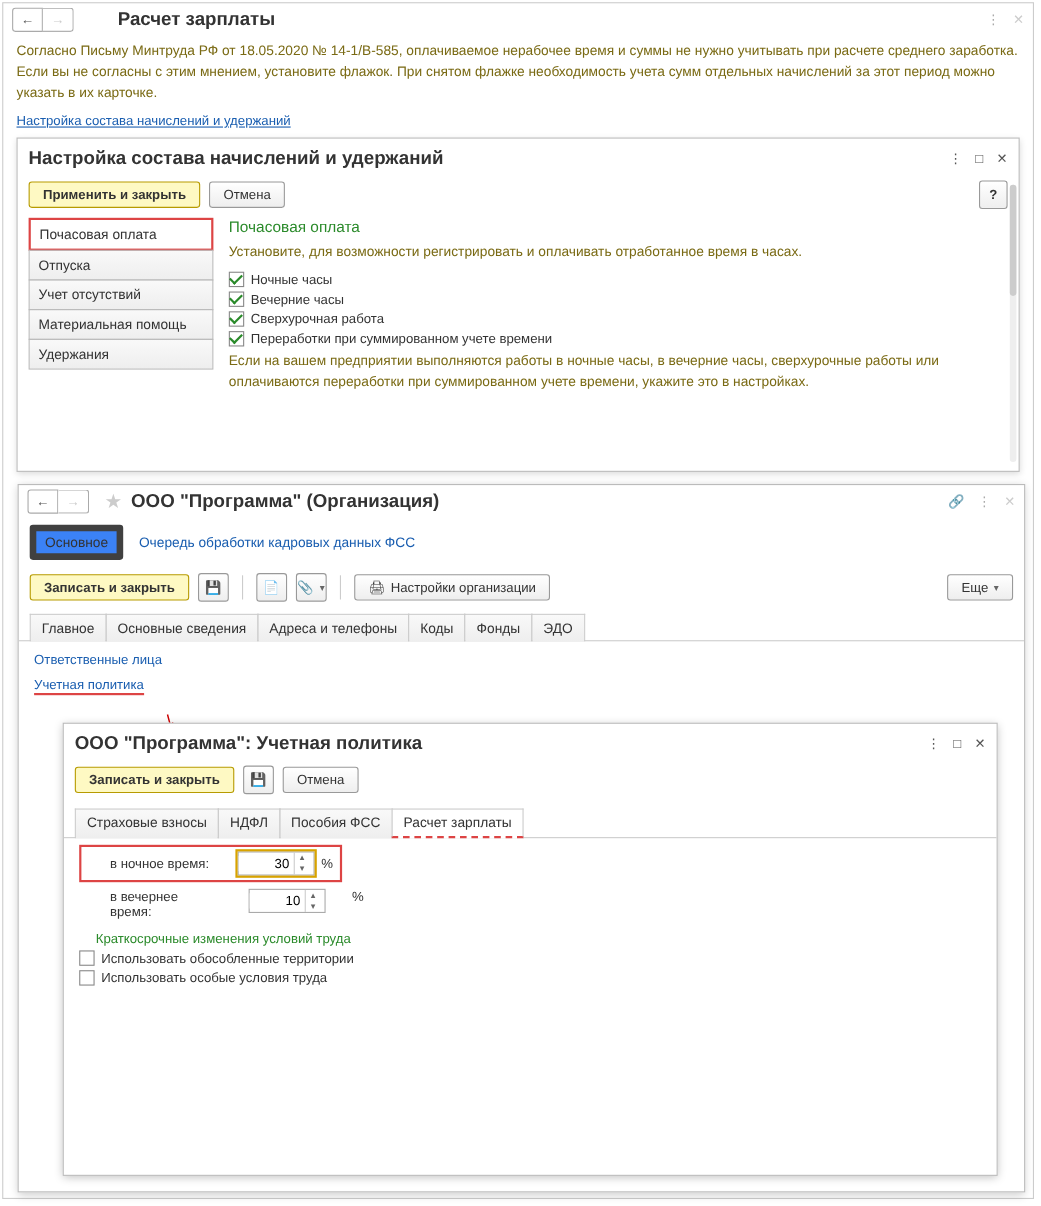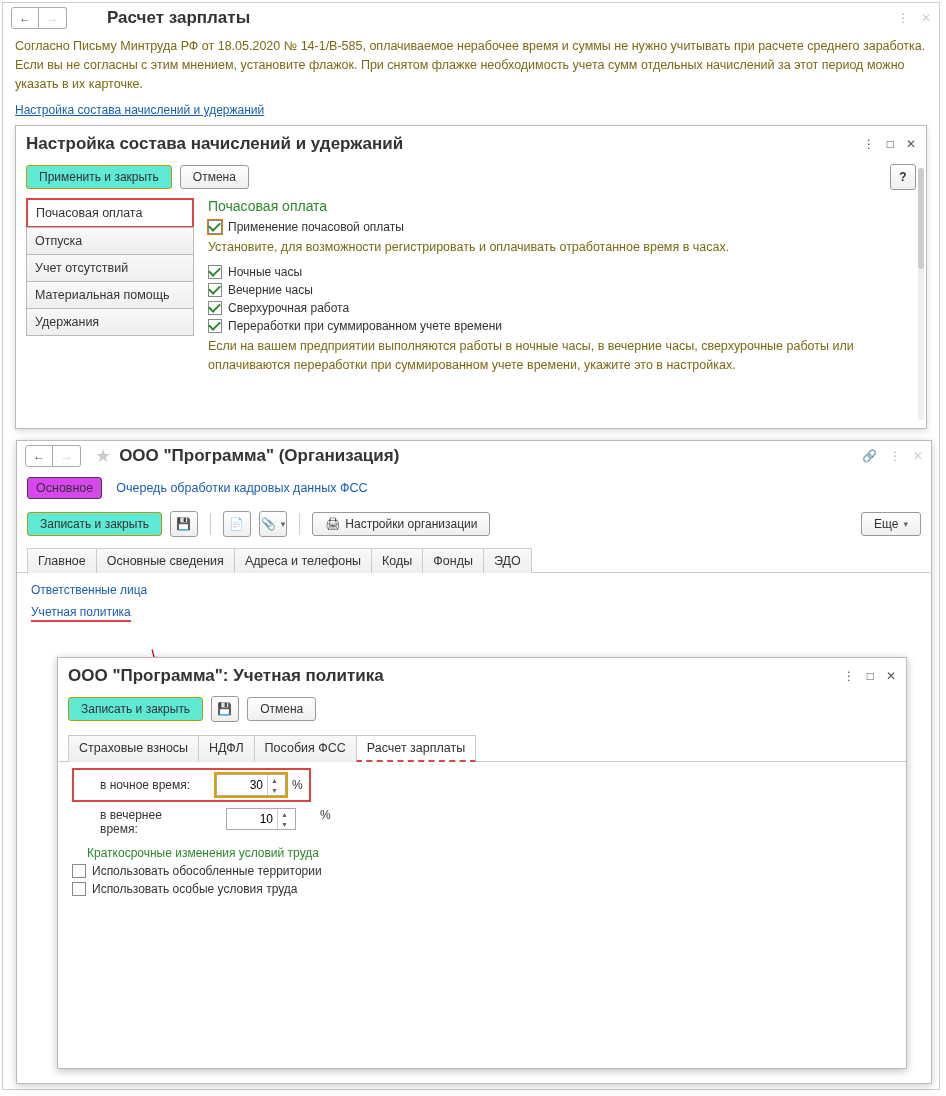--- a/index.html
+++ b/index.html
@@ -97,23 +97,23 @@
     border: 1px solid #999;
     background: linear-gradient(#fff,#eee);
     padding: 4px 12px;
     border-radius: 3px;
     cursor: pointer;
     display: inline-flex;
     align-items: center;
     gap: 5px;
   }
   .btn-yellow {
-    background: #5eead4;
+    background: #fef9c3;
     border-color: #b79b00;
-    font-weight: normal;
+    font-weight: bold;
   }
   .btn-help {
     margin-left: auto;
     width: 26px; height: 26px;
     font-weight: bold;
     justify-content: center;
     padding: 0;
   }
   .cfg-body {
     display: flex;
@@ -225,22 +225,22 @@
   .btn-more { margin-left:auto; }
   .caret::after { content:' ▾'; font-size:9px; color:#666; }
   .sub-nav {
     display: flex;
     gap: 14px;
     padding: 6px 10px;
     align-items: center;
     font-size: 12.5px;
   }
   .sub-nav .active {
-    background: #d946ef;
-    border: 1px solid #404040;
+    background: #3b82f6;
+    border: 6px solid #404040;
     padding: 3px 8px;
     border-radius: 3px;
   }
   .sub-nav a { color:#1a5eb0; cursor:pointer; }
   .h-tabs {
     display: flex;
     padding: 4px 26px 0 10px;
     border-bottom: 1px solid #ccc;
   }
   .h-tab {
@@ -383,24 +383,20 @@
     <div class="cfg-body">
       <div class="side-tabs">
         <div class="side-tab selected">Почасовая оплата</div>
         <div class="side-tab">Отпуска</div>
         <div class="side-tab">Учет отсутствий</div>
         <div class="side-tab">Материальная помощь</div>
         <div class="side-tab">Удержания</div>
       </div>
       <div class="cfg-content">
         <div class="green-title">Почасовая оплата</div>
-        <div class="check-row">
-          <div class="chk checked highlight"></div>
-          <span>Применение почасовой оплаты</span>
-        </div>
         <div class="help-text">Установите, для возможности регистрировать и оплачивать отработанное время в часах.</div>
         <div class="check-row">
           <div class="chk checked"></div>
           <span>Ночные часы</span>
         </div>
         <div class="check-row">
           <div class="chk checked"></div>
           <span>Вечерние часы</span>
         </div>
         <div class="check-row">

